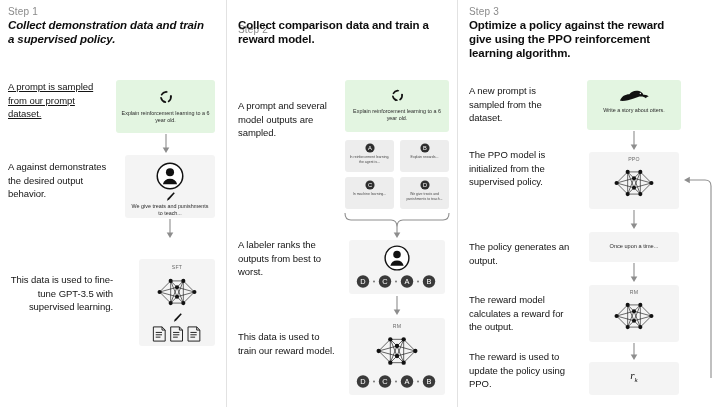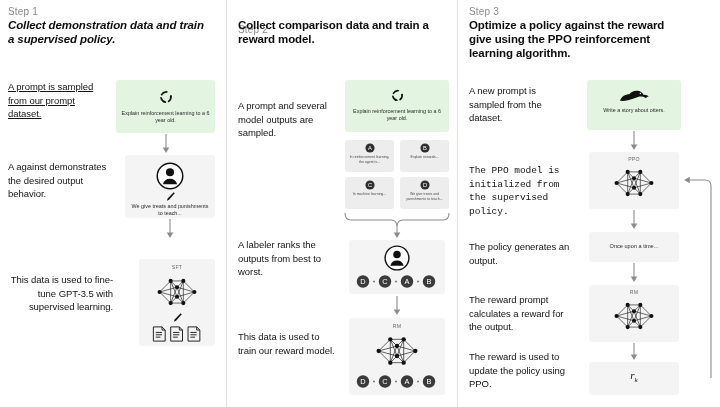--- a/index.html
+++ b/index.html
@@ -319,23 +319,23 @@
       </div>
     </div>
   </div>
 
   <div class="col col-3">
 
     <div class="step-label" style="left:12px;top:6px;">Step 3</div>
     <div class="step-title" style="left:12px;top:18px;width:205px;">Optimize a policy against the reward give using the PPO reinforcement learning algorithm.</div>
 
     <div class="caption" style="left:12px;top:84px;width:100px;">A new prompt is sampled from the dataset.</div>
-    <div class="caption" style="left:12px;top:164px;width:105px;font-family:Liberation Mono, monospace;">The PPO model is initialized from the supervised policy.</div>
+    <div class="caption" style="left:12px;top:148px;width:105px;">The PPO model is initialized from the supervised policy.</div>
     <div class="caption" style="left:12px;top:240px;width:110px;">The policy generates an output.</div>
-    <div class="caption" style="left:12px;top:293px;width:110px;">The reward prompt calculates a reward for the output.</div>
+    <div class="caption" style="left:12px;top:293px;width:110px;">The reward model calculates a reward for the output.</div>
     <div class="caption" style="left:12px;top:350px;width:110px;">The reward is used to update the policy using PPO.</div>
 
     <div class="gbox" style="left:130px;top:80px;width:94px;height:50px;">
       <div style="position:absolute;left:0;right:0;top:8px;text-align:center;">
         <svg width="32" height="15" viewBox="0 0 48 22" style="margin:0 auto;">
           <path d="M3 19 C5 12 11 9 17 9 C20 5 25 3 30 4 C34 4.6 37 7 38 10
                    C42 9.6 45 11 46 13 C44 13 42.6 13.6 42 15
                    C39 12.6 34 12 30 13.4 C25 15 20 17 15 18.2
                    C11 19 7 19.4 3 19 Z" fill="#111"></path>
           <circle cx="33.5" cy="8" r="1" fill="#fff"></circle>

